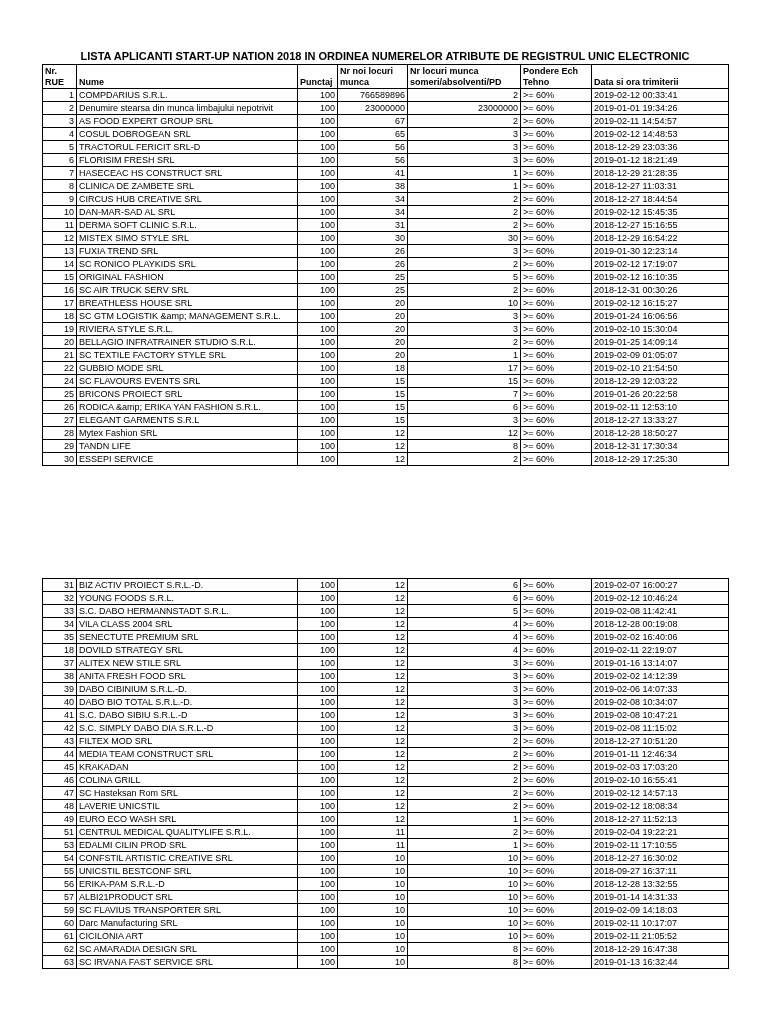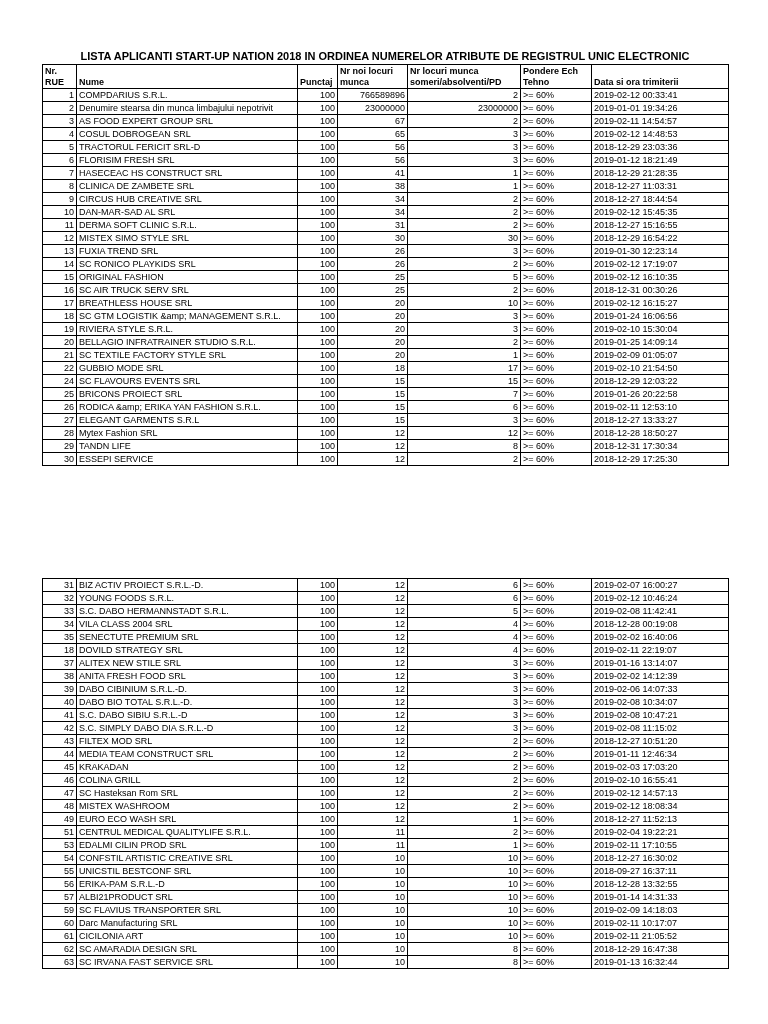--- a/index.html
+++ b/index.html
@@ -514,21 +514,21 @@
           <td class="a-right">47</td>
           <td class="a-left">SC Hasteksan Rom SRL</td>
           <td class="a-right">100</td>
           <td class="a-right">12</td>
           <td class="a-right">2</td>
           <td class="a-left">&gt;= 60%</td>
           <td class="a-left">2019-02-12 14:57:13</td>
         </tr>
         <tr>
           <td class="a-right">48</td>
-          <td class="a-left">MISTEX WASHROOM</td>
+          <td class="a-left">LAVERIE UNICSTIL</td>
           <td class="a-right">100</td>
           <td class="a-right">12</td>
           <td class="a-right">2</td>
           <td class="a-left">&gt;= 60%</td>
           <td class="a-left">2019-02-12 18:08:34</td>
         </tr>
         <tr>
           <td class="a-right">49</td>
           <td class="a-left">EURO ECO WASH SRL</td>
           <td class="a-right">100</td>

